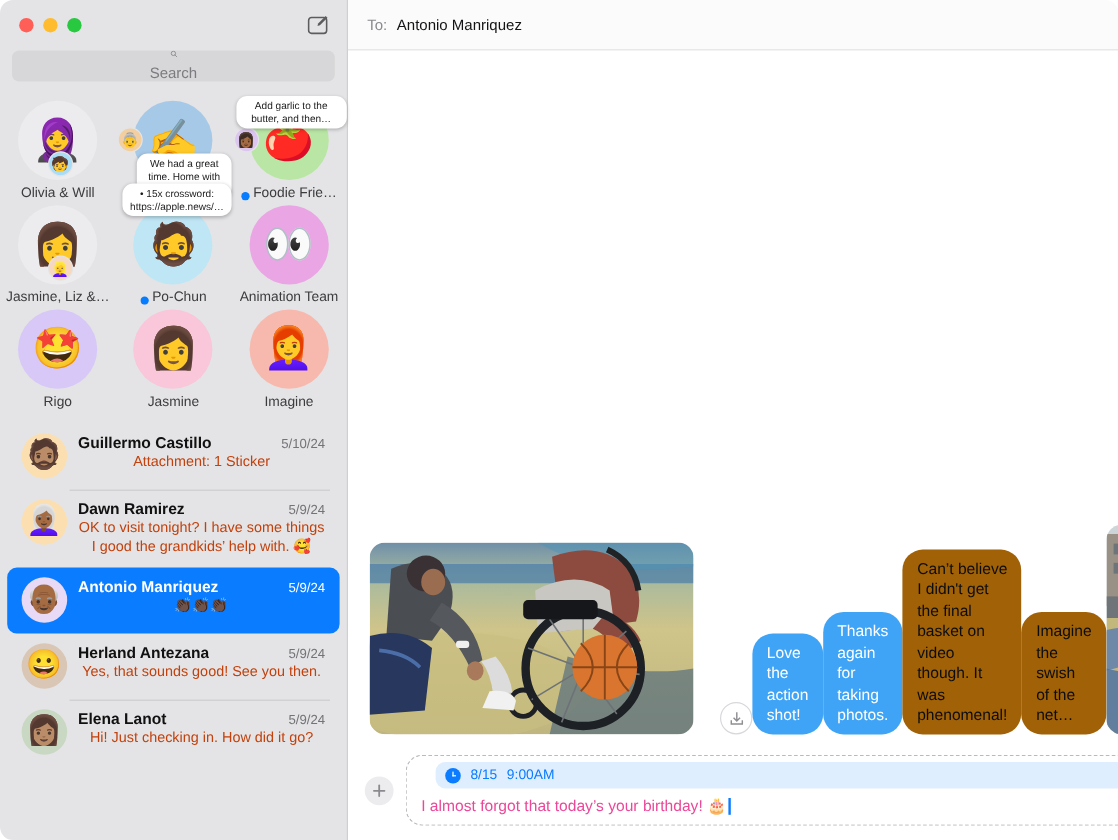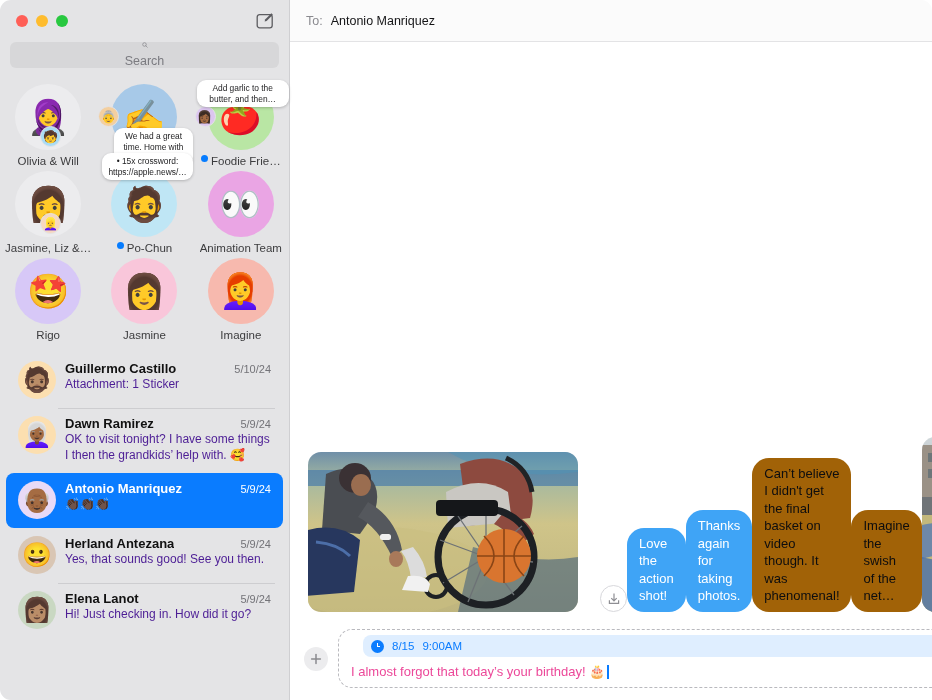--- a/index.html
+++ b/index.html
@@ -49,21 +49,21 @@
     align-items:center; position:relative; padding-bottom:4px;
   }
   .pin-av {
     width:66px; height:66px; border-radius:50%;
     position:relative; display:flex; align-items:center;
     justify-content:center; font-size:34px; line-height:1;
     overflow:visible;
   }
   .pin-label {
     margin-top:5px; font-size:11.5px; color:#3c3c3e;
-    display:flex; align-items:flex-start; gap:3px;
+    display:flex; align-items:flex-end; gap:3px;
     max-width:88px; white-space:nowrap; overflow:hidden;
   }
   .blue-dot { width:7px; height:7px; border-radius:50%; background:#067cff; flex:0 0 7px; }
   .bubble-tip {
     position:absolute; background:#fff; border-radius:9px;
     padding:3px 6px; font-size:8.4px; line-height:1.25;
     color:#1c1c1e; box-shadow:0 1px 3px rgba(0,0,0,.22);
     max-width:92px; z-index:5; text-align:center;
   }
   .mini-av {
@@ -84,26 +84,26 @@
     height:1px; background:#cdcdd0;
   }
   .convo.selected { background:#0a7cff; }
   .convo.selected + .convo::before { background:transparent; }
   .convo.selected::before { background:transparent !important; }
   .c-av {
     width:38px; height:38px; border-radius:50%; flex:0 0 38px;
     display:flex; align-items:center; justify-content:center;
     font-size:24px; line-height:1;
   }
-  .c-body { flex:1 1 auto; min-width:0; }
+  .c-body { flex:1 1 auto; min-width:0;text-align:center; }
   .c-top { display:flex; align-items:baseline; justify-content:space-between; gap:6px; }
   .c-name { font-size:13px; font-weight:bold; color:#111; white-space:nowrap; overflow:hidden; }
   .c-date { font-size:11px; color:#737378; flex:0 0 auto; }
   .c-snip {
-    font-size:12px; color:#4c1d95; line-height:1.33; margin-top:1px;
+    font-size:12px; color:#c2410c; line-height:1.33; margin-top:1px;
     display:-webkit-box; -webkit-line-clamp:2; -webkit-box-orient:vertical;
     overflow:hidden;
   }
   .convo.selected .c-name, .convo.selected .c-date, .convo.selected .c-snip { color:#fff; }
 
   
   .main { flex:1 1 auto; display:flex; flex-direction:column; background:#fff; position:relative; }
   .titlebar {
     height:42px; flex:0 0 42px; display:flex; align-items:center;
     padding:0 16px; background:#fbfbfb;
@@ -292,21 +292,21 @@
             <div class="c-snip">Attachment: 1 Sticker</div>
           </div>
         </div>
         <div class="convo">
           <div class="c-av" style="background:#fcdfb0">👩🏾‍🦳</div>
           <div class="c-body">
             <div class="c-top">
               <span class="c-name">Dawn Ramirez</span>
               <span class="c-date">5/9/24</span>
             </div>
-            <div class="c-snip">OK to visit tonight? I have some things I then the grandkids’ help with. 🥰</div>
+            <div class="c-snip">OK to visit tonight? I have some things I good the grandkids’ help with. 🥰</div>
           </div>
         </div>
         <div class="convo selected">
           <div class="c-av" style="background:#e8daf7">👴🏾</div>
           <div class="c-body">
             <div class="c-top">
               <span class="c-name">Antonio Manriquez</span>
               <span class="c-date">5/9/24</span>
             </div>
             <div class="c-snip">👏🏿👏🏿👏🏿</div>

